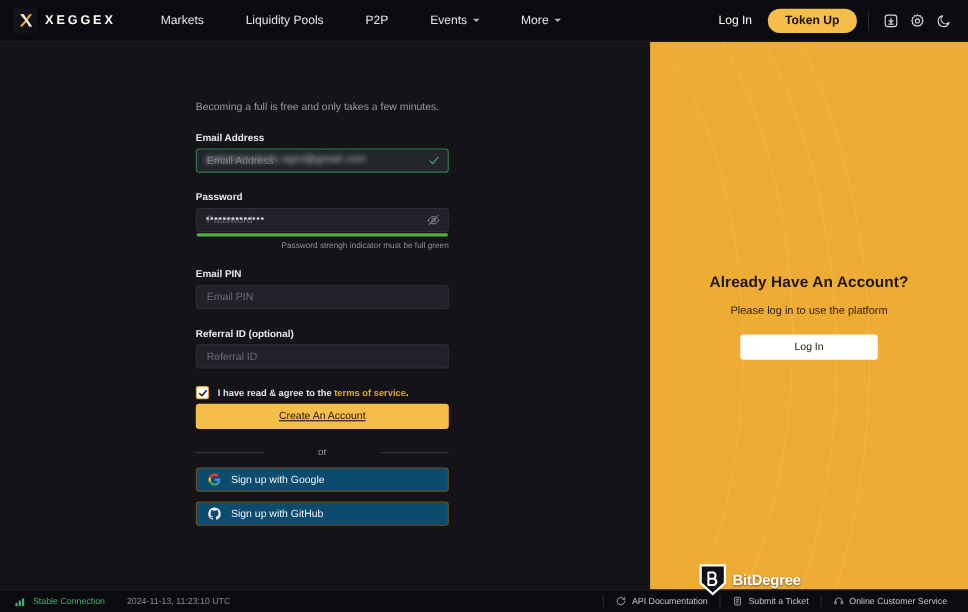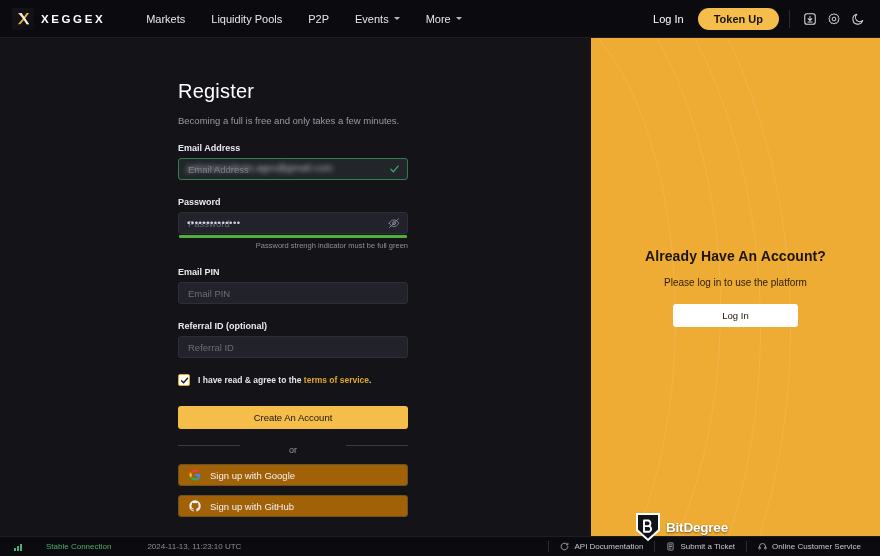--- a/index.html
+++ b/index.html
@@ -24,21 +24,21 @@
   .brand-mark {
     width: 22px; height: 22px; border-radius: 3px;
     background: linear-gradient(135deg,#15151c 0%,#0e0e14 100%);
     display: flex; align-items: center; justify-content: center;
     margin-right: 7px; flex: none;
   }
   .brand-name {
     color: #ffffff; font-size: 11.5px; font-weight: 700;
     letter-spacing: 2.6px;
   }
-  .nav { display: flex; align-items: flex-start; margin-left: 30px; gap: 4px; }
+  .nav { display: flex; align-items: flex-start; margin-left: 30px; gap: 16px; }
   .nav-item {
     color: #e6e6ec; font-size: 11px; padding: 6px 11px;
     cursor: pointer; white-space: nowrap; display: flex; align-items: center;
   }
   .caret {
     display: inline-block; margin-left: 5px;
     border-left: 3px solid transparent; border-right: 3px solid transparent;
     border-top: 3.5px solid #b9b9c4;
   }
   .header-right {
@@ -96,36 +96,37 @@
   .checkbox {
     width: 12px; height: 12px; border-radius: 2px;
     background: #ffffff; border: 1.5px solid #e0a92c;
     display: flex; align-items: center; justify-content: center; flex: none;
     cursor: pointer;
   }
   .terms-text { color: #e4e4ec; font-size: 8.5px; font-weight: 700; margin-left: 8px; }
   .terms-link { color: #e0a92c; font-weight: 700; cursor: pointer; }
 
   .primary-btn {
-    width: 230px; height: 23px; margin-top: 20px;
+    width: 230px; height: 23px; margin-top: 4px;
     background: #f5bd4a; color: #1a1410;
     border: none; border-radius: 3px;
     font-size: 9.5px; font-weight: 400; cursor: pointer;
     font-family: "Liberation Sans", sans-serif;
+    text-decoration: underline;
   }
 
   .or-row {
-    display: flex; width: 230px; margin-top: 16px; gap: 36px;
+    display: flex; align-items: center; width: 230px; margin-top: 16px; gap: 36px;
   }
   .or-line { flex: 1; height: 1px; background: #3a3a45; }
   .or-text { color: #9a9aa6; font-size: 9px; padding: 0 13px; }
 
   .social-btn {
     width: 230px; height: 22px; margin-top: 9px;
-    background: #a16207; border: 1px solid #6a5322; border-radius: 3px;
+    background: #0c4a6e; border: 1px solid #6a5322; border-radius: 3px;
     display: flex; align-items: center; cursor: pointer;
     padding-left: 10px;
   }
   .social-label { color: #f2f2f7; font-size: 9.5px; margin-left: 9px; }
 
   
   .right-panel {
     position: absolute; top: 38px; left: 591px; width: 289px; height: 498px;
     background: #eeac34; overflow: hidden;
   }
@@ -153,21 +154,21 @@
     border: none; border-radius: 3px; font-size: 9.5px; cursor: pointer;
     font-family: "Liberation Sans", sans-serif;
   }
 
   
   .footer {
     position: absolute; bottom: 0; left: 0; width: 880px; height: 20px;
     background: #0a0a0f; border-top: 1px solid #1e1e26;
     display: flex; align-items: center; z-index: 30;
   }
-  .footer-left { display: flex; align-items: flex-end; margin-left: 14px; gap: 24px; }
+  .footer-left { display: flex; align-items: flex-end; margin-left: 14px; gap: 8px; }
   .conn-text { color: #4caf6d; font-size: 8px; }
   .timestamp { color: #8d8d99; font-size: 8px; margin-left: 12px; }
   .footer-right { margin-left: auto; display: flex; align-items: center; margin-right: 8px; }
   .foot-item {
     display: flex; align-items: center; gap: 5px;
     color: #c6c6d0; font-size: 8px; padding: 0 11px; cursor: pointer;
   }
   .foot-sep { width: 1px; height: 11px; background: #2a2a33; }
 
   
@@ -243,21 +244,20 @@
         <svg width="14" height="14" viewBox="0 0 24 24" fill="none" stroke="currentColor" stroke-width="1.8">
           <path d="M20 14.5 A8.5 8.5 0 1 1 10 4 a6.8 6.8 0 0 0 10 10.5z" stroke-linejoin="round"></path>
         </svg>
       </div>
     </div>
   </div>
 
   <div class="left-panel">
     <div class="form-wrap">
 
-      <div class="title">Register</div>
       <div class="subtitle">Becoming a full is free and only takes a few minutes.</div>
 
       
       <div class="field-group">
         <label class="field-label">Email Address</label>
         <div class="input-shell">
           <input class="text-input valid" type="text" readonly="" placeholder="Email Address" style="">
           <span class="blur-text" style="position:absolute;left:9px;top:4px;">palomarcuboto.agro@gmail.com</span>
           <span class="input-icon">
             <svg width="11" height="11" viewBox="0 0 24 24" fill="none" stroke="#3fa468" stroke-width="2.6" stroke-linecap="round" stroke-linejoin="round">

